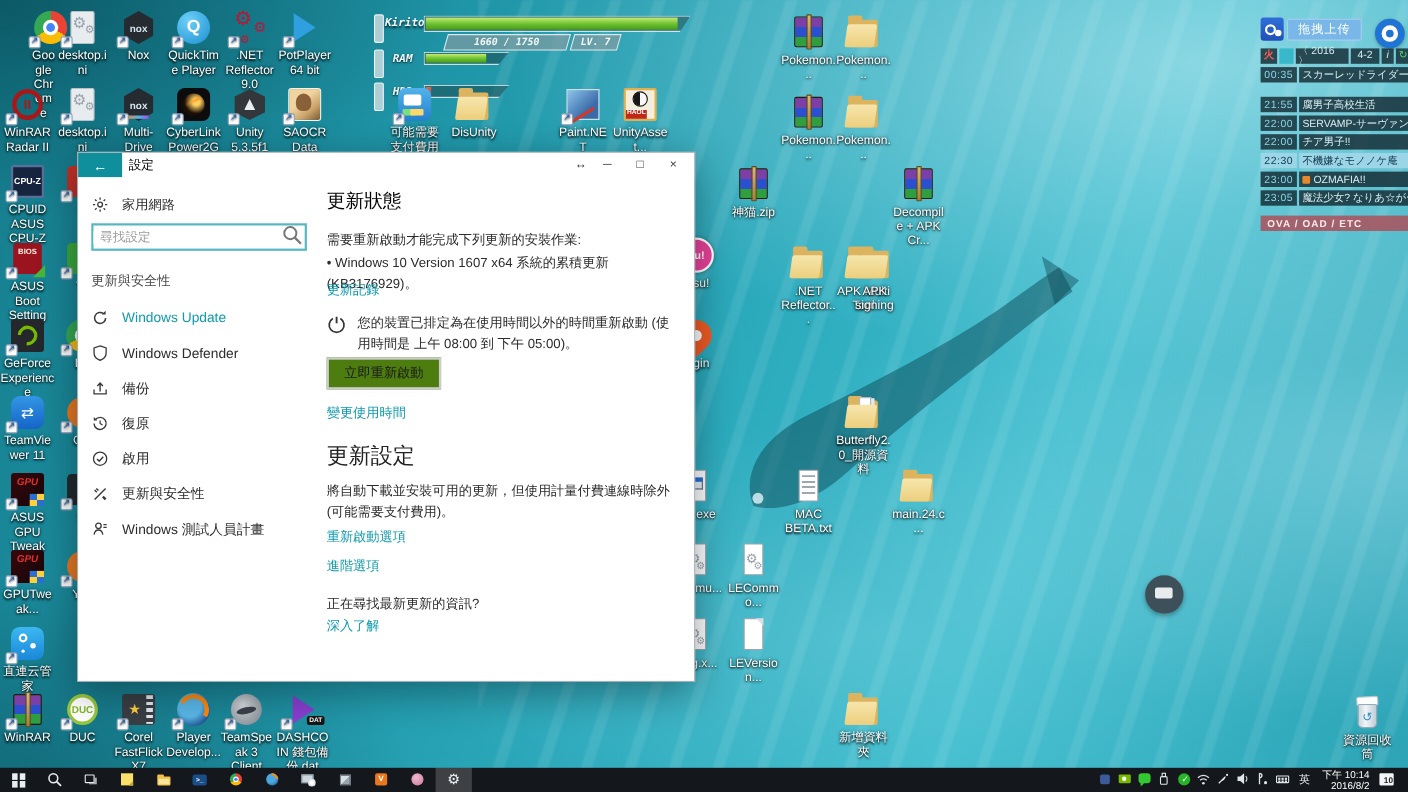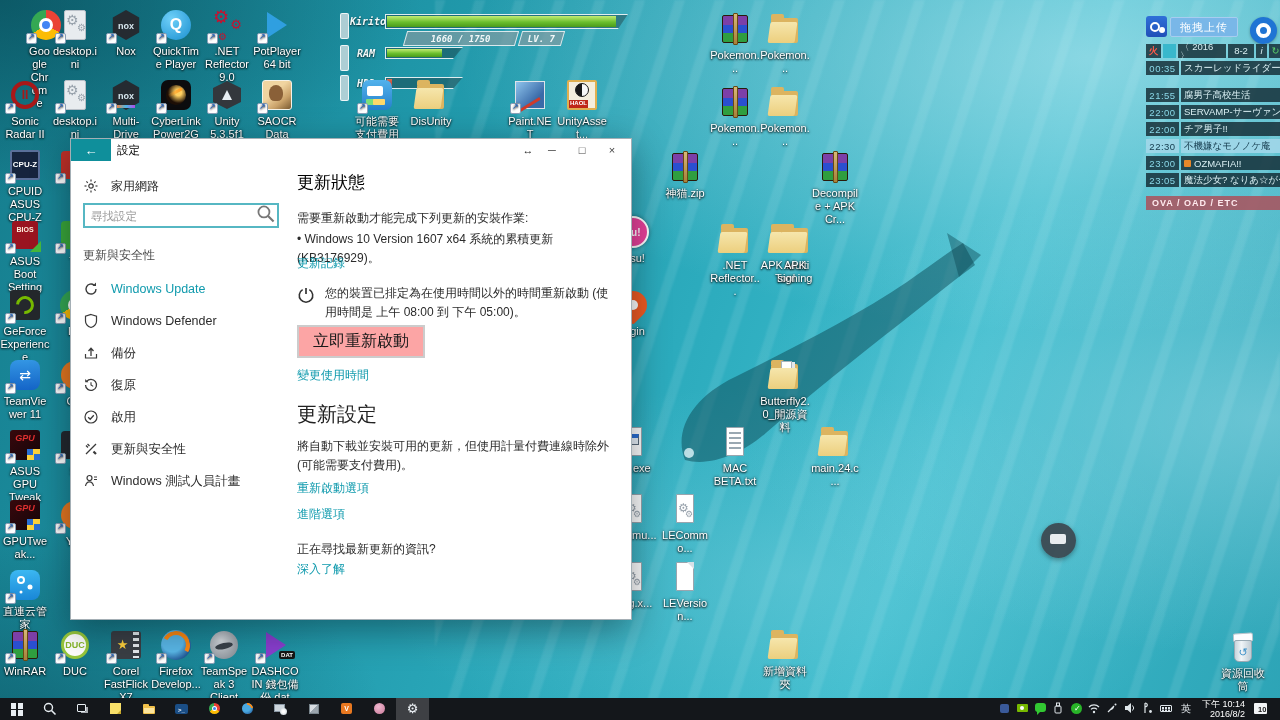--- a/index.html
+++ b/index.html
@@ -136,21 +136,21 @@
   .sitems{position:absolute;left:0;top:112px;right:0}
   .sitem{height:32px;display:flex;align-items:center;gap:12px;padding-left:12px;cursor:pointer;color:#2b2b2b}
   .sitem.on{color:#0f9aad}
   .sitem .slb{font-size:12.5px}
   .wm{position:absolute;left:226px;top:22px;right:12px;bottom:0}
   .wm .abs{position:absolute;left:0}
   .h1{font-size:17px;font-weight:400;color:#000000}
   .h2{font-size:20px;font-weight:400;color:#222}
   .lnk{color:#0f9aad;cursor:pointer;font-size:12px}
   .ptxt{font-size:12px;line-height:1.55;color:#2b2b2b;max-width:318px}
-  .rbtn{background:#fca5a5;border:2px solid #cccccc;padding:4px 14px;font-size:16px;color:#1a1a1a;cursor:pointer;font-family:"Liberation Sans",sans-serif}
+  .rbtn{background:#4d7c0f;border:2px solid #cccccc;padding:4px 14px;font-size:12px;color:#1a1a1a;cursor:pointer;font-family:"Liberation Sans",sans-serif}
   .powrow{display:flex;gap:10px;max-width:330px}
   .pwic{width:18px;flex:none;color:#333;padding-top:2px}
 
   
   .tb{position:absolute;left:0;right:0;bottom:0;height:22px;background:#14171b;z-index:10;display:flex;align-items:stretch}
   .tb-left{display:flex}
   .tbi{width:33px;display:flex;align-items:center;justify-content:center;cursor:pointer;position:relative}
   .tbi.active{background:rgba(255,255,255,.18)}
   .tbi .gi{position:relative;width:16px;height:16px}
   .tbi .gi i{position:absolute;display:block;font-style:normal}
@@ -224,21 +224,21 @@
         <div class="sc"></div>
       </div>
       <div class="lbl">PotPlayer 64 bit</div>
     </div>
     <div class="dicon" style="left: 0px; top: 78px;">
       <div class="ig">
         <i class="ring"></i>
         <i class="s2">II</i>
         <div class="sc"></div>
       </div>
-      <div class="lbl">Sonic Radar II</div>
+      <div class="lbl">WinRAR Radar II</div>
     </div>
     <div class="dicon" style="left: 50px; top: 78px;">
       <div class="ig">
         <i class="pagei"></i>
         <i class="gch" style="left:8px;top:5px;font-size:14px">⚙</i>
         <i class="gch" style="right:6px;top:15px;font-size:10px">⚙</i>
         <div class="sc"></div>
       </div>
       <div class="lbl">desktop.ini</div>
     </div>
@@ -435,21 +435,21 @@
         <div class="sc"></div>
       </div>
       <div class="lbl">Corel FastFlick X7</div>
     </div>
     <div class="dicon" style="left: 151px; top: 628px;">
       <div class="ig">
         <i class="circ" style="inset:2px;background:radial-gradient(circle at 38% 38%,#5ab8e8 0 40%,#1a4a8a 80%)"></i>
         <i class="fxa"></i>
         <div class="sc"></div>
       </div>
-      <div class="lbl">Firefox Develop...</div>
+      <div class="lbl">Player Develop...</div>
     </div>
     <div class="dicon" style="left: 199px; top: 628px;">
       <div class="ig">
         <i class="circ" style="inset:3px;background:radial-gradient(circle at 40% 35%,#d8dde2,#7a828a)"></i>
         <i class="tsw"></i>
         <div class="sc"></div>
       </div>
       <div class="lbl">TeamSpeak 3 Client</div>
     </div>
     <div class="dicon" style="left: 250px; top: 628px;">
@@ -647,21 +647,21 @@
   <div class="uplogo"></div>
   <div class="upbtn">拖拽上传</div>
 </div>
 <div class="bluering"></div>
 
 <div class="sched">
   <div class="shead">
     <span class="sday">火</span>
     <span class="ssel"></span>
     <span class="snav">〈 2016 〉</span>
-    <span class="sdate">8-2</span>
+    <span class="sdate">4-2</span>
     <span class="sinfo">i</span>
     <span class="sref">↻</span>
   </div>
   <div id="sched-rows">
       <div class="srow">
         <span class="stime">00:35</span>
         <span class="stitle">スカーレッドライダーゼク</span>
       </div>
       <div class="srow gap">
         <span class="stime">21:55</span>

